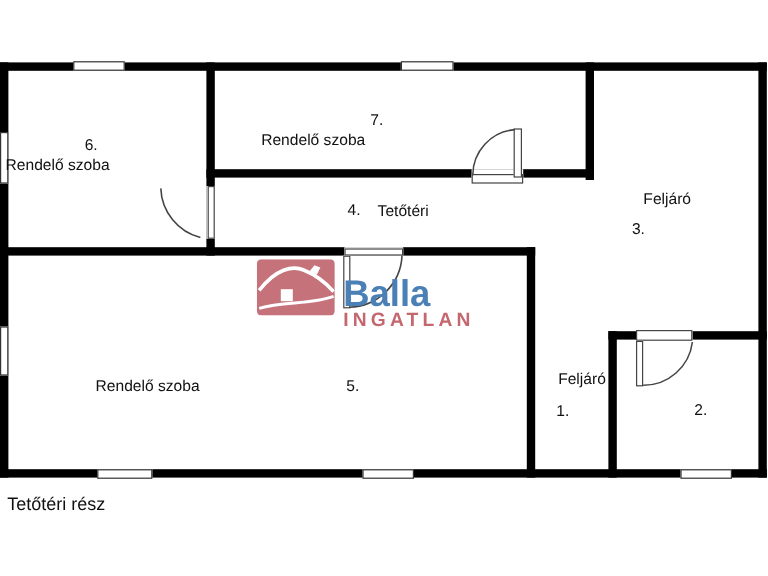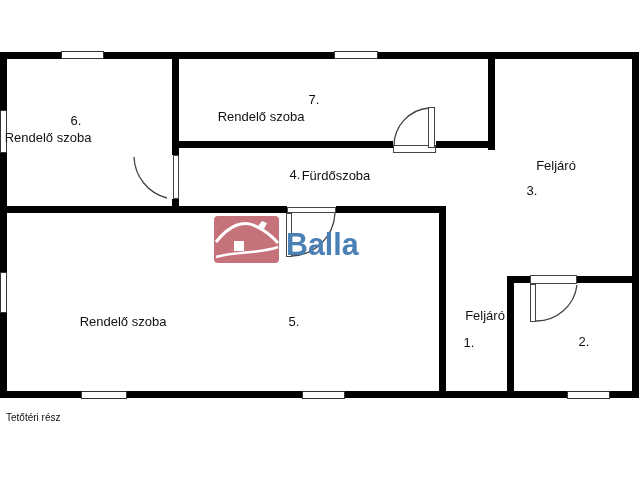--- a/index.html
+++ b/index.html
@@ -10,21 +10,21 @@
   .wall{position:absolute;background:#000000;}
   .gap{position:absolute;background:#ffffff;}
   .window{position:absolute;background:#ffffff;border:1px solid #333333;box-sizing:border-box;}
   .leaf{position:absolute;background:#ffffff;border:1px solid #444444;box-sizing:border-box;}
   .threshold{position:absolute;background:#ffffff;border:1px solid #444444;box-sizing:border-box;}
   .arcs{position:absolute;left:0;top:0;pointer-events:none;}
   .lbl{
     position:absolute;transform:translate(-50%,-50%);
     font-size:13px;line-height:1.1;white-space:nowrap;color:#111111;
   }
-  .footer-note{position:absolute;font-size:10px;color:#111111;white-space:nowrap;}
+  .footer-note{position:absolute;font-size:15px;color:#111111;white-space:nowrap;}
   .logo{position:absolute;left:214px;top:216px;display:flex;align-items:flex-start;}
   .logo-text{margin-left:7px;margin-top:16px;}
   .logo-brand{
     font-size:31px;font-weight:bold;color:#4b80b6;line-height:0.85;
     letter-spacing:0px;transform:scaleX(0.98);transform-origin:left;
   }
   .logo-sub{
     font-size:16px;font-weight:bold;color:#c4676f;letter-spacing:3.5px;
     line-height:1;margin-top:2px;
   }
@@ -75,21 +75,21 @@
     <path d="M 536 321 A 41 41 0 0 0 577 285" fill="none" stroke="#444444" stroke-width="1.3"></path>
   </svg>
 
   <div class="lbl" style="left:76px;top:121px;">6.</div>
   <div class="lbl" style="left:48px;top:138px;">Rendelő szoba</div>
 
   <div class="lbl" style="left:314px;top:100px;">7.</div>
   <div class="lbl" style="left:261px;top:117px;">Rendelő szoba</div>
 
   <div class="lbl" style="left:295px;top:175px;">4.</div>
-  <div class="lbl" style="left:336px;top:176px;">Fürdőszoba</div>
+  <div class="lbl" style="left:336px;top:176px;">Tetőtéri</div>
 
   <div class="lbl" style="left:556px;top:166px;">Feljáró</div>
   <div class="lbl" style="left:532px;top:191px;">3.</div>
 
   <div class="lbl" style="left:123px;top:322px;">Rendelő szoba</div>
   <div class="lbl" style="left:294px;top:322px;">5.</div>
 
   <div class="lbl" style="left:485px;top:316px;">Feljáró</div>
   <div class="lbl" style="left:469px;top:343px;">1.</div>
 
@@ -98,18 +98,19 @@
   <div class="logo">
     <svg width="65" height="47" viewBox="0 0 65 47">
       <rect x="0" y="0" width="65" height="47" rx="4" fill="#c5727b"></rect>
       <path d="M 2 26 C 16 8, 30 5, 39 9 C 49 13, 57 19, 64 27" fill="none" stroke="#ffffff" stroke-width="3"></path>
       <path d="M 44 10 L 48 5 L 53 7 L 50 13 Z" fill="#ffffff"></path>
       <rect x="20" y="25" width="10" height="10" fill="#ffffff"></rect>
       <path d="M 2 41 C 22 35, 45 38, 64 31" fill="none" stroke="#ffffff" stroke-width="2.5"></path>
     </svg>
     <div class="logo-text">
       <div class="logo-brand">Balla</div>
+      <div class="logo-sub">INGATLAN</div>
     </div>
   </div>
 
   <div class="footer-note" style="left:6px;top:412px;">Tetőtéri rész</div>
 
 </div>
 
 </body></html>

